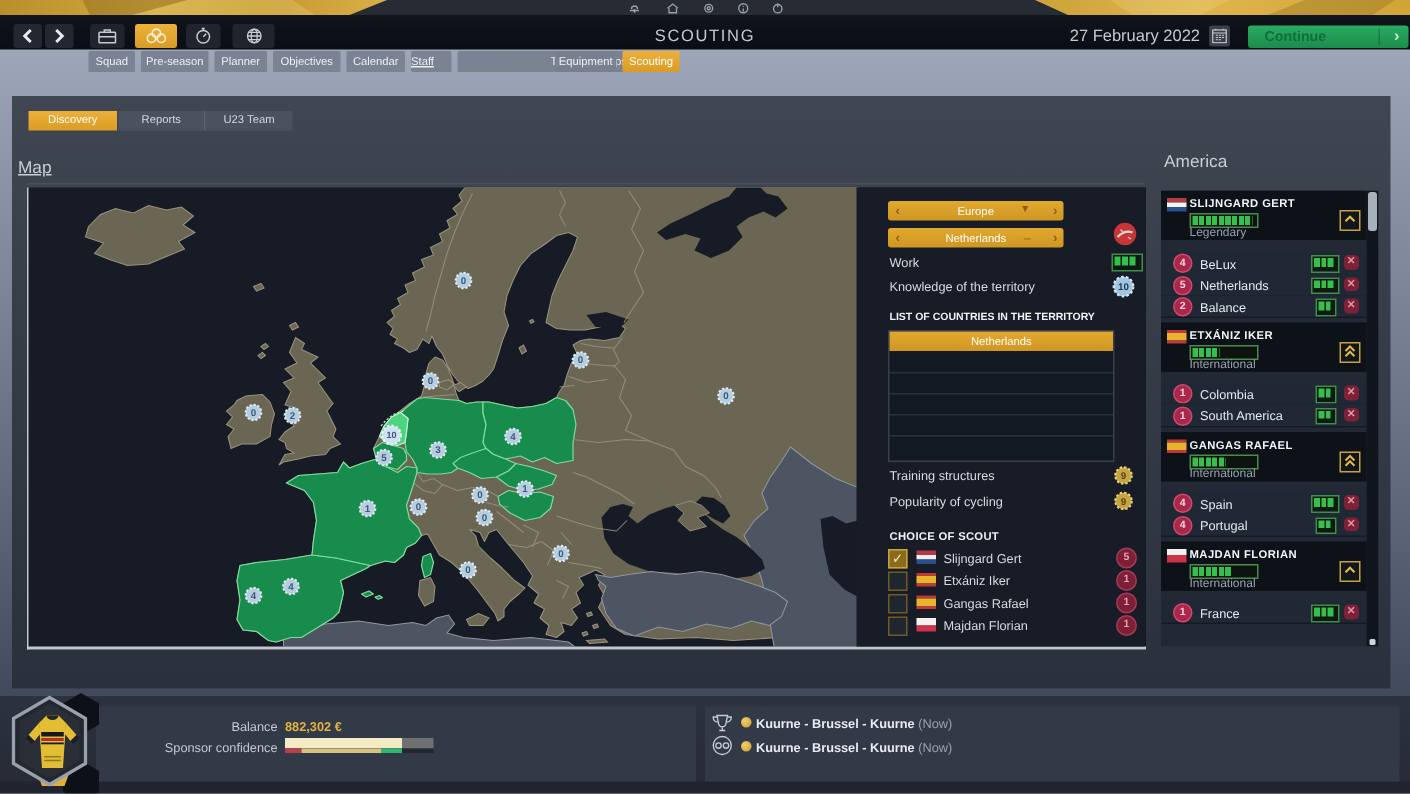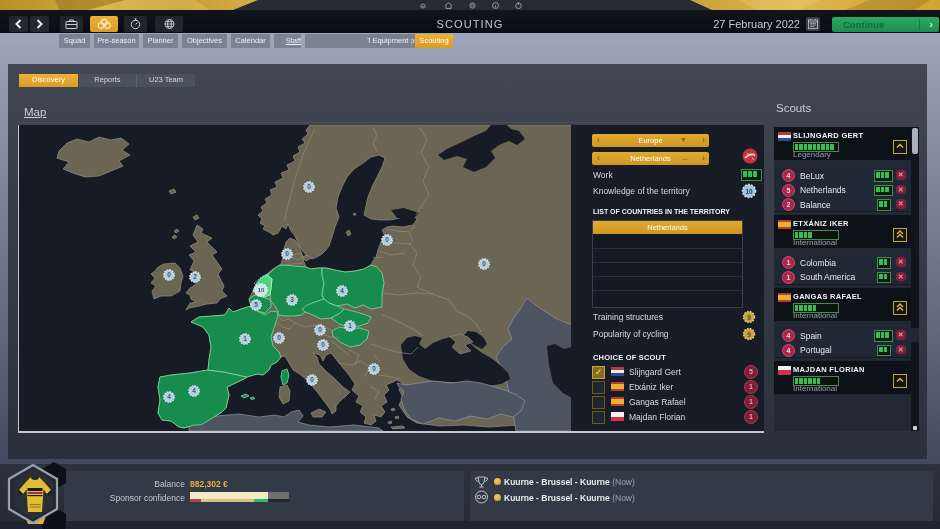--- a/index.html
+++ b/index.html
@@ -90,32 +90,32 @@
   <span style="position:absolute;left:11px;top:2px;font-size:9.5px;color:#0e6e3c;font-weight:bold;">Continue</span>
   <div style="position:absolute;right:19px;top:2px;width:1px;height:11px;background:rgba(10,60,35,0.35);"></div>
     <span style="position:absolute;right:6px;top:1px;font-size:11px;color:#cdeeda;font-weight:bold;">›</span>
 </div>
 
 <div class="abs" style="left:59px;top:34px;width:31px;height:14px;background:rgba(119,128,143,0.92);border-radius:1px;color:#eef0f4;font-size:7.5px;text-align:center;line-height:14px;">Squad</div>
 <div class="abs" style="left:94px;top:34px;width:45px;height:14px;background:rgba(119,128,143,0.92);border-radius:1px;color:#eef0f4;font-size:7.5px;text-align:center;line-height:14px;">Pre-season</div>
 <div class="abs" style="left:143px;top:34px;width:35px;height:14px;background:rgba(119,128,143,0.92);border-radius:1px;color:#eef0f4;font-size:7.5px;text-align:center;line-height:14px;">Planner</div>
 <div class="abs" style="left:182px;top:34px;width:45px;height:14px;background:rgba(119,128,143,0.92);border-radius:1px;color:#eef0f4;font-size:7.5px;text-align:center;line-height:14px;">Objectives</div>
 <div class="abs" style="left:231px;top:34px;width:39px;height:14px;background:rgba(119,128,143,0.92);border-radius:1px;color:#eef0f4;font-size:7.5px;text-align:center;line-height:14px;">Calendar</div>
-<div class="abs" style="left:274px;top:34px;width:27px;height:14px;background:rgba(119,128,143,0.92);border-radius:1px;color:#eef0f4;font-size:7.5px;text-align:right;line-height:14px;text-decoration:underline;">Staff</div>
+<div class="abs" style="left:274px;top:34px;width:27px;height:14px;background:rgba(119,128,143,0.92);border-radius:1px;color:#eef0f4;font-size:7.5px;text-align:left;line-height:14px;text-decoration:underline;">Staff</div>
 <div class="abs" style="left:305px;top:34px;width:73px;height:14px;background:rgba(119,128,143,0.92);border-radius:1px;color:#eef0f4;font-size:7.5px;text-align:right;line-height:14px;padding-left:40px;">Training camps</div>
 <div class="abs" style="left:370px;top:34px;width:41px;height:14px;background:rgba(119,128,143,0.92);border-radius:1px;color:#eef0f4;font-size:7.5px;text-align:center;line-height:14px;">Equipment</div>
 <div class="abs" style="left:415px;top:34px;width:38px;height:14px;background:linear-gradient(180deg,#eeb03a,#d99c25);border-radius:1px;color:#fff;font-size:7.5px;text-align:center;line-height:14px;">Scouting</div>
 
 <div class="abs" style="left:8px;top:64px;width:919px;height:395px;background:linear-gradient(180deg,#404652 0%,#373d49 35%,#2b313c 100%);"></div>
 
 <div class="abs" style="left:19px;top:74px;width:59px;height:12.5px;background:linear-gradient(180deg,#eeb03a,#d99c25);color:#ffffff;font-size:7.5px;text-align:center;line-height:12.5px;">Discovery</div>
 <div class="abs" style="left:79px;top:74px;width:57px;height:12.5px;background:#4b525f;color:#d4d8de;font-size:7.5px;text-align:center;line-height:12.5px;border-right:1px solid #5d6472;">Reports</div>
 <div class="abs" style="left:137px;top:74px;width:58px;height:12.5px;background:#4b525f;color:#d4d8de;font-size:7.5px;text-align:center;line-height:12.5px;">U23 Team</div>
 
-<div class="abs" style="left:24px;top:106px;width:100px;height:14px;color:#c9cdd4;font-size:11.5px;text-decoration:underline;">Map</div>
+<div class="abs" style="left:12px;top:106px;width:100px;height:14px;color:#c9cdd4;font-size:11.5px;text-decoration:underline;">Map</div>
 <div class="abs" style="left:18px;top:122px;width:745px;height:1px;background:#4a515d;"></div>
 
 <div class="abs" style="left:18px;top:125px;width:745px;height:306px;background:#161b25;border-left:1px solid #c2c6ce;border-bottom:2px solid #c2c6ce;">
   <svg style="position:absolute;left:0;top:0;" width="745" height="306" viewBox="0 0 745 306">
 
     <path fill="#6b6553" stroke="#98927e" stroke-width="0.7" stroke-linejoin="round" d="M291,0 L287,5 L289,9 L283,14 L286,18 L279,22 L281,27 L274,31 L276,36 L268,40 L270,45 L262,48 L264,53 L256,57 L258,62 L251,65 L253,70 L246,74 L248,78 L242,82 L244,86 L239,90 L243,94 L241,98 L246,101 L244,104 L250,107 L254,110 L259,108 L263,101 L267,104 L269,99 L272,106 L276,111 L279,118 L283,125 L287,130 L293,134 L298,132 L303,129 L307,125 L310,121 L313,112 L316,102 L320,92 L317,83 L319,72 L323,62 L328,52 L335,44 L344,38 L352,32 L360,30 L366,33 L363,42 L358,52 L353,62 L349,72 L347,81 L345,90 L352,94 L361,95 L371,95 L381,93 L388,90 L394,91 L398,94 L394,100 L384,102 L374,101 L368,102 L363,105 L366,111 L362,117 L359,125 L357,132 L354,136 L352,140 L345,144 L336,146 L326,147 L316,145 L307,143 L299,143 L292,144 L287,142 L285,137 L283,129 L280,121 L276,115 L271,113 L267,117 L265,124 L264,132 L262,139 L259,141 L254,144 L249,148 L244,152 L239,157 L235,163 L234,166 L230,174 L232,181 L222,184 L214,187 L210,183 L206,190 L180,192 L172,197 L184,202 L190,210 L192,222 L190,235 L189,245 L171,248 L152,250 L141,252 L139,262 L141,275 L139,288 L143,295 L152,296 L160,302 L165,303 L175,300 L182,300 L203,287 L207,283 L210,270 L208,262 L225,254 L228,252 L238,249 L244,250 L250,245 L252,240 L258,237 L262,232 L266,231 L270,238 L274,245 L282,250 L290,257 L294,262 L299,268 L305,276 L311,284 L313,289 L317,286 L317,281 L321,276 L327,271 L331,267 L324,262 L316,254 L308,247 L300,239 L298,232 L294,228 L301,230 L304,236 L307,230 L312,228 L320,238 L330,250 L336,259 L333,265 L340,271 L337,277 L344,281 L341,287 L347,292 L345,298 L352,300 L357,296 L355,290 L362,292 L366,287 L362,281 L368,277 L365,270 L370,265 L367,260 L374,257 L378,255 L384,258 L380,265 L384,272 L380,280 L388,292 L398,298 L420,301 L445,300 L470,302 L500,300 L520,298 L553,300 L553,0 Z"></path>
 
     <path fill="#4d5462" stroke="#8f96a2" stroke-width="0.7" d="M508,173 L522,184 L538,194 L553,200 L553,306 L497,306 L493,282 L489,262 L483,244 L477,232 L484,222 L493,214 L489,204 L494,194 L501,184 Z"></path>
 
     <g fill="#161b25">
@@ -358,21 +358,21 @@
 
   <div class="abs" style="left:21px;top:286px;width:11px;height:11px;background:#20262f;border:1px solid #6e5a22;"></div>
   <div class="abs" style="left:40px;top:287px;width:13px;height:9px;">
       <div style="height:4.5px;background:#f2f2f2;"></div>
       <div style="height:4.5px;background:#cf3347;"></div>
     </div>
   <div class="abs" style="left:58px;top:287px;color:#d7dbe1;font-size:8.5px;">Majdan Florian</div>
   <div class="abs" style="left:173px;top:285px;width:12px;height:12px;border-radius:50%;background:#7e1f38;border:1px solid #a43b55;color:#e8a0b2;font-size:7px;font-weight:bold;text-align:center;line-height:12px;">1</div>
 </div>
 
-<div class="abs" style="left:776px;top:102px;width:100px;height:14px;color:#c9cdd4;font-size:11.5px;">Scouts</div>
+<div class="abs" style="left:776px;top:102px;width:100px;height:14px;color:#c9cdd4;font-size:11.5px;">America</div>
 <div class="abs" style="left:774px;top:127px;width:145px;height:304px;overflow:hidden;">
   <div class="abs" style="left:0;top:0;width:137px;height:304px;background:#222935;"></div>
 
   <div class="abs" style="left:137px;top:0;width:8px;height:304px;background:#10151d;"></div>
   <div class="abs" style="left:138px;top:1px;width:6px;height:26px;background:#a8b0bb;border-radius:2px;"></div>
   <div class="abs" style="left:139px;top:299px;width:4px;height:4px;background:#cfd4da;border-radius:1px;"></div>
 
   <div class="abs shead" style="top:0;">
     <div class="flag">
         <div style="height:3px;background:#b13a45;"></div>
@@ -460,21 +460,21 @@
       </div>
     <div class="sname">GANGAS RAFAEL</div>
     <div class="sbar">
         <i style="width:22px;"></i>
       </div>
     <div class="ssub">International</div>
     <div class="schev"><svg width="10" height="10" viewBox="0 0 10 10">
           <path d="M2,5 L5,2 L8,5 M2,8.5 L5,5.5 L8,8.5" stroke="#e2b83f" stroke-width="1.4" fill="none"></path>
         </svg></div>
   </div>
-  <div class="abs srow" style="top:200.5px;padding-left:30px;">
+  <div class="abs srow" style="top:200.5px;">
       <span class="rc">4</span>
       <span class="rn">Spain</span>
       <span class="gb g3">
         <i></i>
         <i></i>
         <i></i>
       </span>
       <span class="rx">✕</span>
     </div>
   <div class="abs srow" style="top:215px;">
@@ -494,20 +494,30 @@
       </div>
     <div class="sname">MAJDAN FLORIAN</div>
     <div class="sbar">
         <i style="width:26.4px;"></i>
       </div>
     <div class="ssub">International</div>
     <div class="schev"><svg width="10" height="10" viewBox="0 0 10 10">
           <path d="M2,6.5 L5,3.5 L8,6.5" stroke="#e2b83f" stroke-width="1.5" fill="none"></path>
         </svg></div>
   </div>
+  <div class="abs srow" style="top:273.5px;">
+      <span class="rc">1</span>
+      <span class="rn">France</span>
+      <span class="gb g3">
+        <i></i>
+        <i></i>
+        <i></i>
+      </span>
+      <span class="rx">✕</span>
+    </div>
 </div>
 <style>
   .shead{left:0;width:137px;height:33px;background:#0d1219;position:absolute;}
   .shead .flag{position:absolute;left:4px;top:5px;width:13px;height:9px;}
   .shead .sname{position:absolute;left:19px;top:4px;font-size:7.5px;font-weight:bold;color:#f2f4f7;letter-spacing:0.3px;}
   .shead .sbar{position:absolute;left:19px;top:15px;width:44px;height:8px;border:1px solid #4a8a50;background:#0d1410;}
   .shead .sbar i{display:block;height:6px;margin:1px;background:repeating-linear-gradient(90deg,#35c04b 0,#35c04b 3.4px,#0d1410 3.4px,#0d1410 4.4px);}
   .shead .ssub{position:absolute;left:19px;top:23px;font-size:8px;color:#98a1ad;}
   .shead .schev{position:absolute;left:119px;top:13px;width:12px;height:12px;border:1px solid #c9a23c;background:#11151c;text-align:center;line-height:10px;}
   .srow{left:0;width:137px;height:14.5px;background:#202835;border-bottom:1px solid #141a24;}

